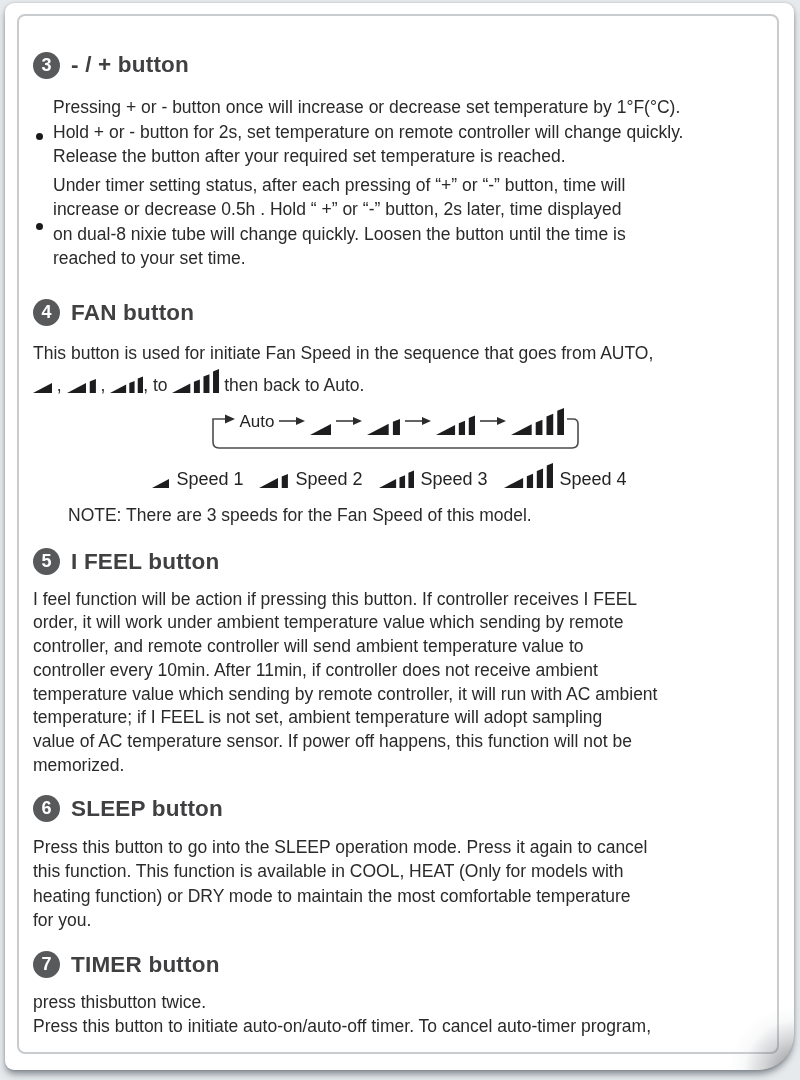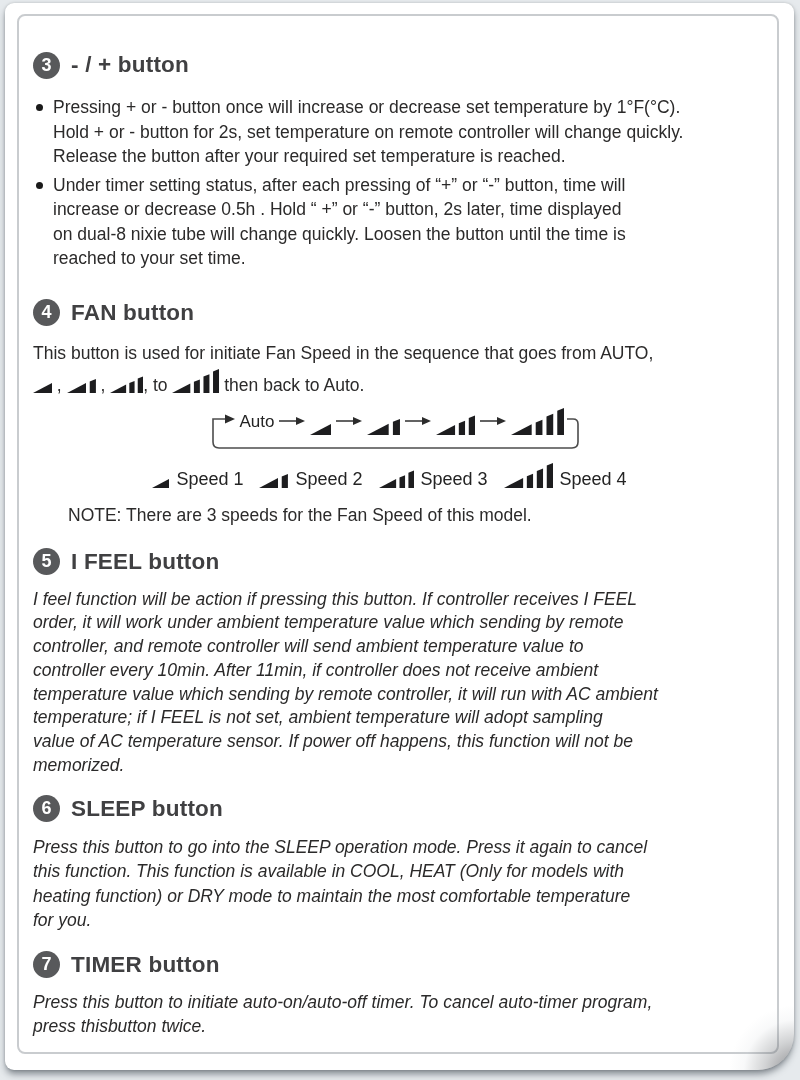--- a/index.html
+++ b/index.html
@@ -31,21 +31,21 @@
     flex:none;width:27px;height:27px;border-radius:50%;
     background:#58595b;color:#ffffff;font-weight:bold;font-size:18px;
     display:flex;align-items:center;justify-content:center;
   }
   .sec-title{font-weight:bold;font-size:22.5px;color:#404042;letter-spacing:.2px;}
 
   .tline{font-size:17.5px;line-height:24.5px;white-space:pre;}
   .para-tight .tline{line-height:23.8px;}
 
   .bullets{margin-top:16px;}
-  .bullet-row{display:flex;margin-top:4px;}
+  .bullet-row{display:flex;margin-top:4px;align-items:center;}
   .dot{flex:none;width:7px;height:7px;border-radius:50%;background:#1a1a1a;margin:9px 10px 0 3px;}
 
   .sec-fan{margin-top:28px;}
   .intro{margin-top:14px;}
   .fan-seq{display:flex;align-items:flex-end;height:30px;font-size:17.5px;}
   .seq-t{line-height:20px;white-space:pre;}
   .fan-seq .fan-ic{margin-bottom:2px;display:inline-flex;}
 
   .diagram{position:relative;width:384px;height:56px;margin:4px auto 0 auto;}
   .loop{position:absolute;left:0;top:0;}
@@ -56,21 +56,21 @@
 
   .legend{display:flex;align-items:flex-end;justify-content:center;margin-top:6px;height:28px;}
   .lg-label{font-size:18px;line-height:19px;margin:0 16px 0 7px;color:#242424;}
   .legend .fan-ic{margin-bottom:1px;display:inline-flex;}
 
   .note{margin-top:14px;margin-left:35px;}
 
   .sec-ifeel{margin-top:20px;}
   .sec-sleep{margin-top:17px;}
   .sec-timer{margin-top:18px;}
-  .para{margin-top:12px;font-style:italic;}
+  .para{margin-top:12px;}
   .para-timer{margin-top:11px;}
 </style>
 </head>
 <body>
 
 <div class="page">
   <div class="frame"></div>
 
   <div class="content">
 
@@ -264,21 +264,21 @@
           <div class="tline">for you.</div>
         </div>
     </section>
 
     <section class="sec-timer">
       <div class="sec-head">
         <span class="badge">7</span>
         <span class="sec-title">TIMER button</span>
       </div>
       <div class="para para-timer">
+          <div class="tline">press thisbutton twice.</div>
           <div class="tline">Press this button to initiate auto-on/auto-off timer. To cancel auto-timer program,</div>
-          <div class="tline">press thisbutton twice.</div>
         </div>
     </section>
 
   </div>
 
   <div class="curl-shade"></div>
 </div>
 
 </body></html>

